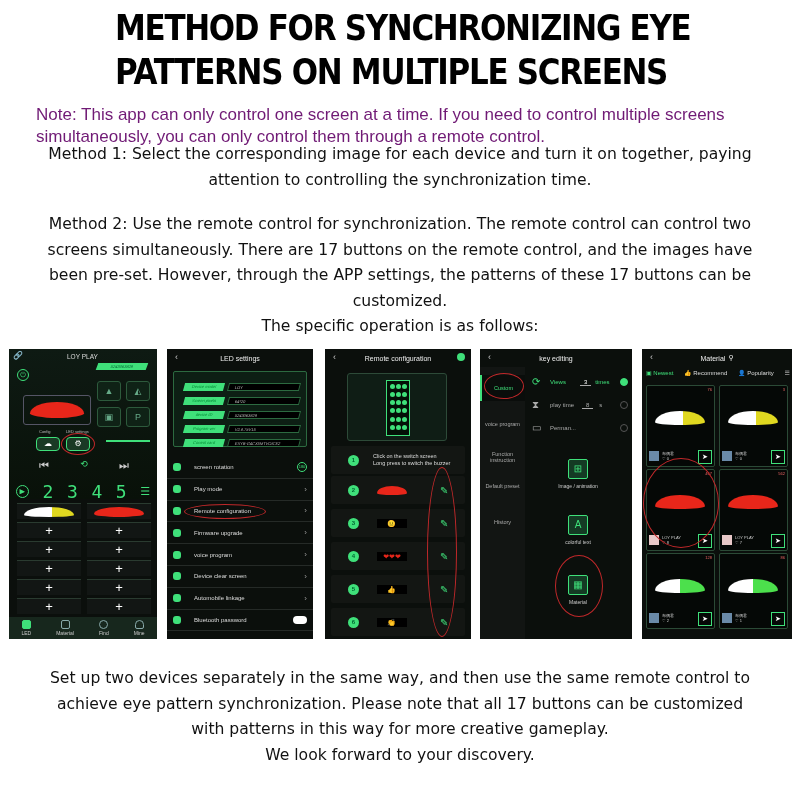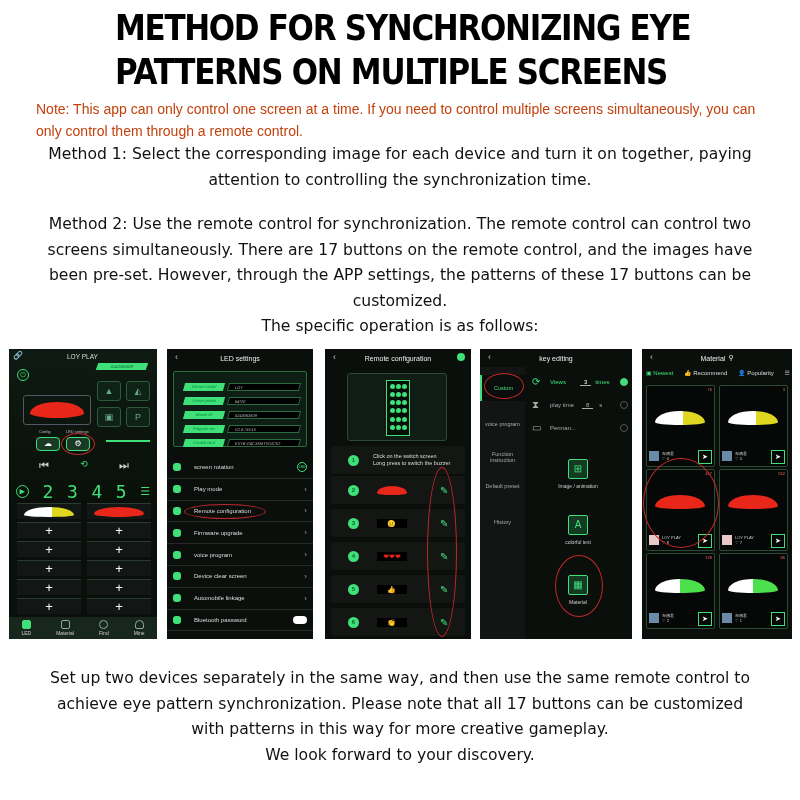--- a/index.html
+++ b/index.html
@@ -1,18 +1,18 @@
 <!DOCTYPE html>
 <html><head>
 <meta charset="utf-8">
 <style>
   *{box-sizing:border-box;margin:0;padding:0}
   body{width:800px;height:800px;background:#fff;font-family:"Liberation Sans",sans-serif;position:relative;overflow:hidden;color:#111}
   .title{position:absolute;left:115px;top:6px;width:520px;font-family:"DejaVu Sans",sans-serif;font-weight:bold;font-size:36px;line-height:44px;letter-spacing:-1.5px;transform:scaleX(0.86);transform-origin:left top;color:#000;white-space:nowrap}
-  .note{position:absolute;left:36px;top:98px;width:740px;color:#c2410c;font-size:14px;line-height:22px}
+  .note{position:absolute;left:36px;top:104px;width:740px;color:#701a75;font-size:17px;line-height:22px}
   .para{position:absolute;left:20px;width:760px;text-align:center;font-family:"DejaVu Sans",sans-serif;font-size:16.6px;line-height:25.5px;color:#111;transform:scaleX(0.94);transform-origin:center top}
   .p1{top:141px}
   .p2{top:211px}
   .p3{top:665px}
   .phone{position:absolute;top:349px;height:290px;background:#0b0f0c;overflow:hidden;color:#ddd;font-size:7px}
   .ph1{left:9px;width:148px}
   .ph2{left:167px;width:146px}
   .ph3{left:325px;width:146px}
   .ph4{left:480px;width:152px}
   .ph5{left:642px;width:150px}

